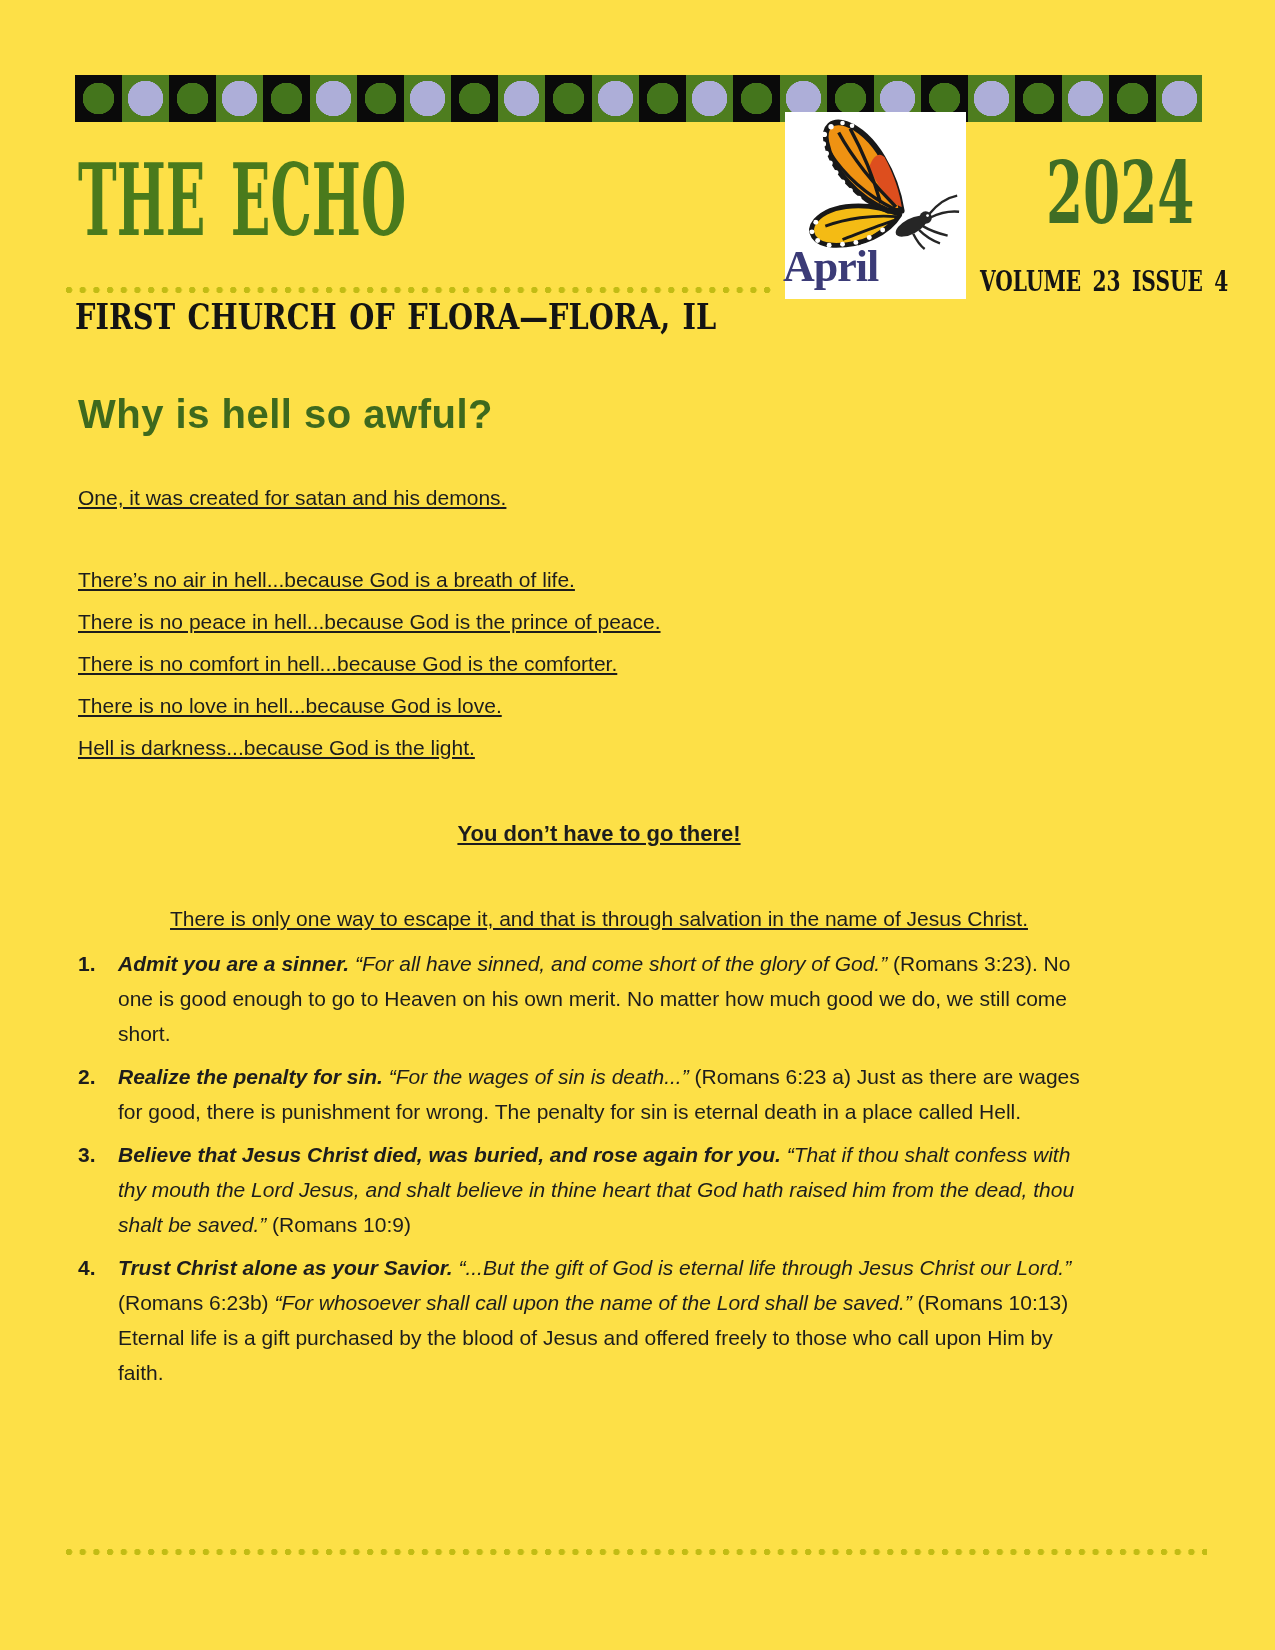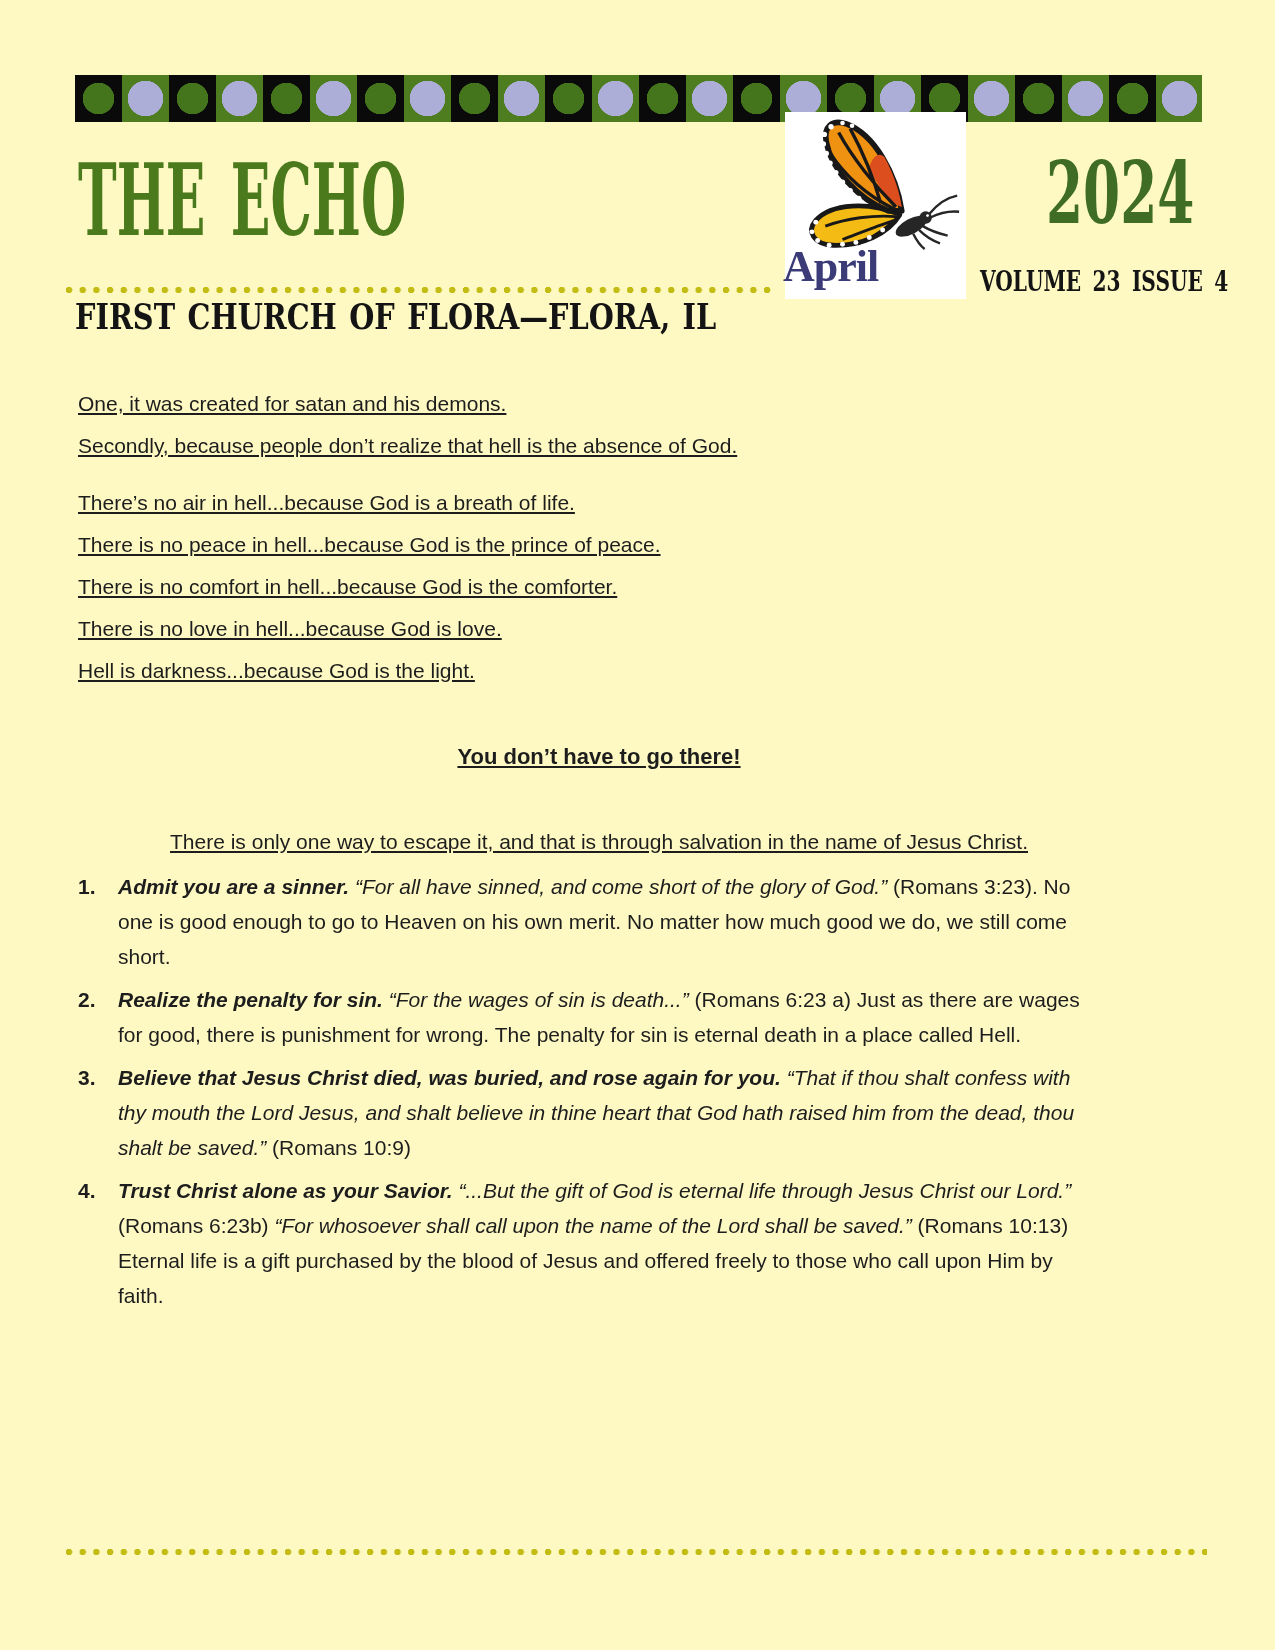--- a/index.html
+++ b/index.html
@@ -1,17 +1,17 @@
 <!DOCTYPE html>
 <html><head>
 <meta charset="utf-8">
 <style>
   html,body{margin:0;padding:0;background:#e8e8e8;}
   .page{
-    position:relative;width:1275px;height:1650px;background:#fef9c3;
+    position:relative;width:1275px;height:1650px;background:#fde047;
     margin:0 auto;overflow:hidden;
     font-family:"Liberation Sans",sans-serif;color:#1d1d1d;
   }
   
   .band{
     position:absolute;left:75px;top:75px;width:1127px;height:47px;
     background-color:#0a0a0a;
     background-image:
       radial-gradient(circle 16px at 23.5px 23.5px,#44751c 97%,transparent 100%),
       radial-gradient(circle 18px at 23.5px 23.5px,#adaed8 97%,transparent 100%),
@@ -58,21 +58,21 @@
     background-size:13.7px 8px;background-repeat:repeat-x;
   }
   .dotline.top{left:65px;top:286px;width:710px;}
   .dotline.bottom{left:65px;top:1548px;width:1142px;}
   .article{position:absolute;left:78px;top:390px;width:1042px;}
   .article h2{
     margin:0 0 46px 0;font-size:40px;line-height:48px;font-weight:bold;
     color:#3e691d;letter-spacing:.5px;
   }
   .article p{margin:0 0 15px 0;font-size:21px;line-height:27px;text-decoration:underline;}
-  .article p.gap-top{margin-top:30px;}
+  .article p.gap-top{margin-top:55px;}
   .callout{margin:59px 0 0 0 !important;text-align:center;font-weight:bold;font-size:22px !important;}
   .intro{margin:58px 0 14px 0 !important;text-align:center;}
   ol.steps{margin:0;padding:0;list-style:none;}
   ol.steps li{display:flex;margin:0 0 8px 0;font-size:21px;line-height:35px;}
   ol.steps .num{flex:none;width:40px;font-weight:bold;}
   ol.steps .li-body{width:980px;}
   .b{font-weight:bold;font-style:italic;}
   .i{font-style:italic;}
 </style>
 </head>
@@ -127,23 +127,23 @@
     </svg>
   </div>
 
   <div class="dotline top"></div>
 
   <div class="volume">VOLUME 23 ISSUE 4</div>
 
   <div class="church">FIRST CHURCH OF FLORA—FLORA, IL</div>
 
   <div class="article">
+    <h2>Why is hell so awful?</h2>
 
     <p>One, it was created for satan and his demons.</p>
-    <p>Secondly, because people don’t realize that hell is the absence of God.</p>
     <p class="gap-top">There’s no air in hell...because God is a breath of life.</p>
     <p>There is no peace in hell...because God is the prince of peace.</p>
     <p>There is no comfort in hell...because God is the comforter.</p>
     <p>There is no love in hell...because God is love.</p>
     <p>Hell is darkness...because God is the light.</p>
 
     <p class="callout">You don’t have to go there!</p>
 
     <p class="intro">There is only one way to escape it, and that is through salvation in the name of Jesus Christ.</p>
 

